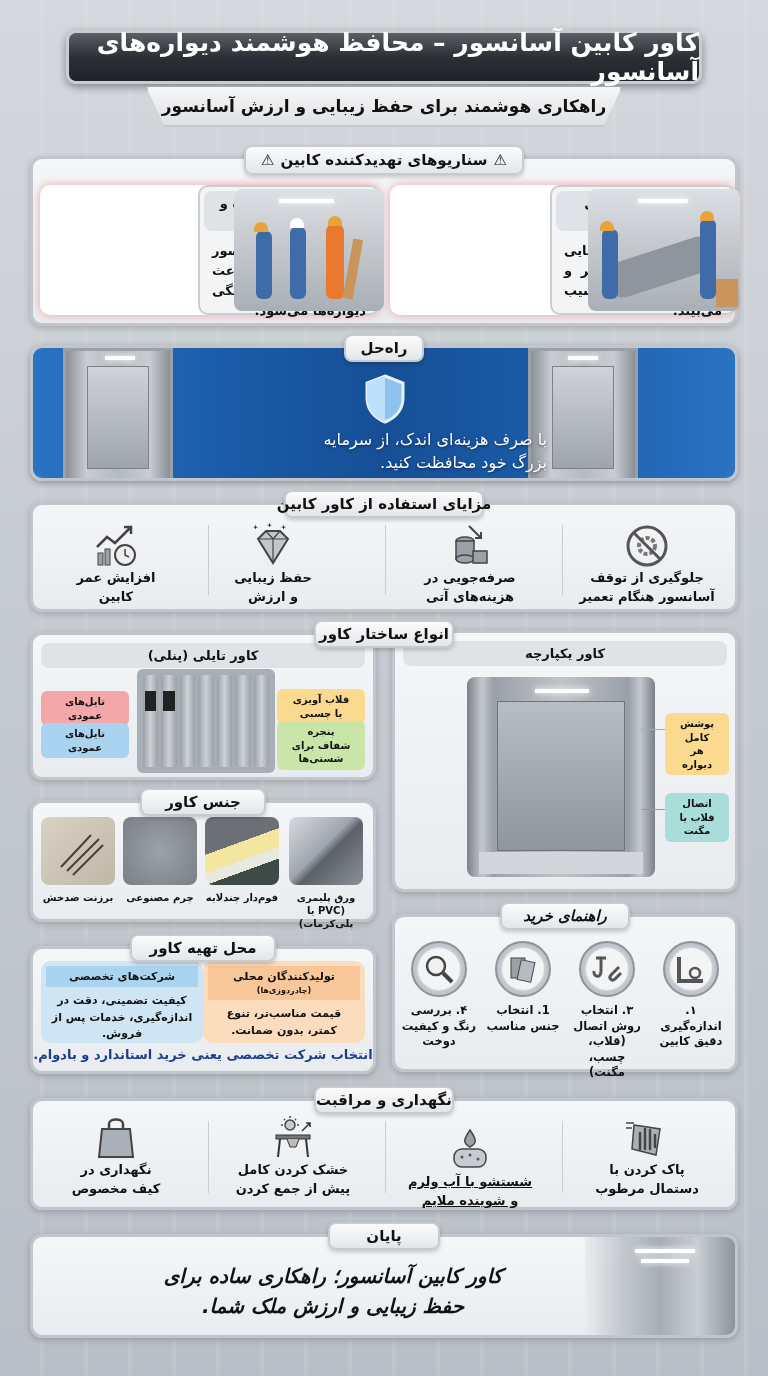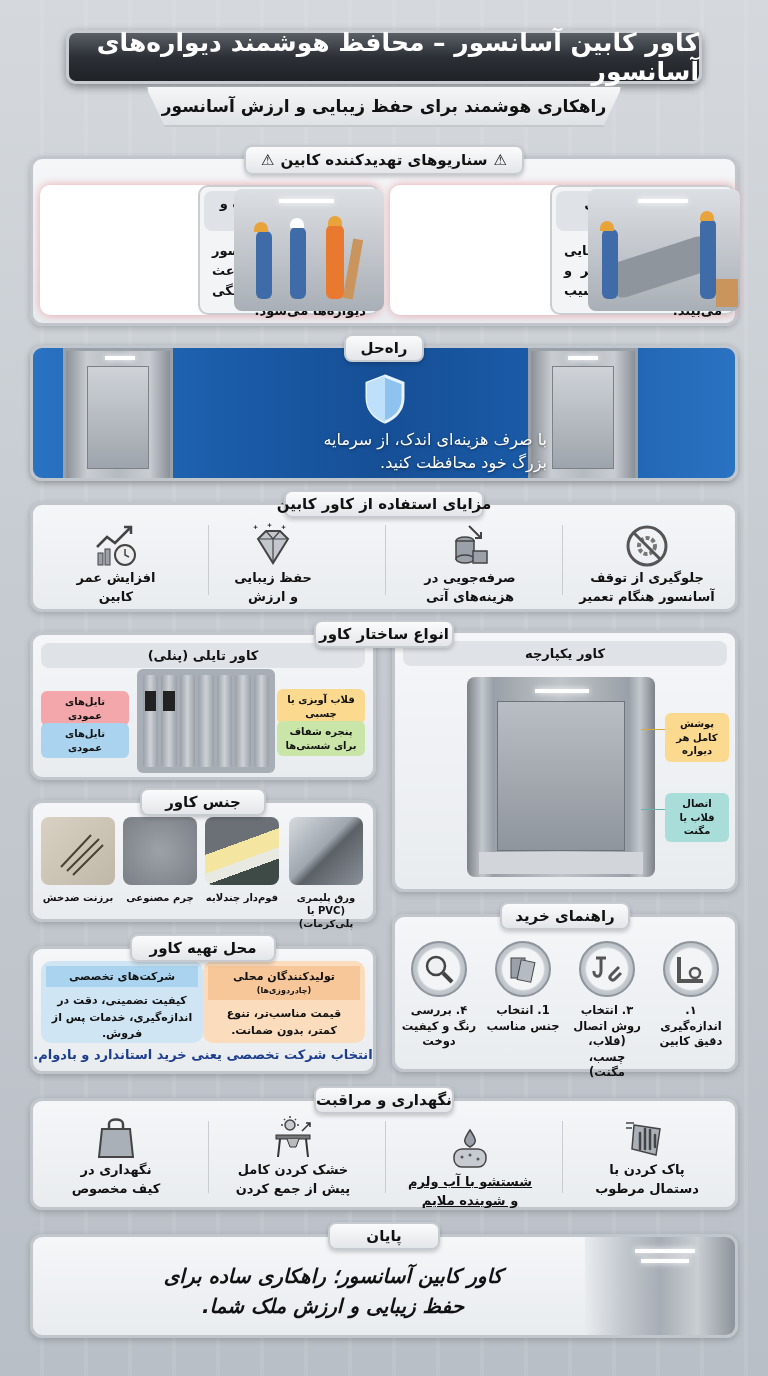--- a/index.html
+++ b/index.html
@@ -14,21 +14,21 @@
 .card{background:#f2f4f6;border:2px solid #c9ccd0;border-radius:10px}
 .card-head{background:#dfe3e8;border-radius:8px;margin:4px;padding:5px;font-weight:bold;font-size:13px;text-align:center}
 .card-body{padding:6px 12px;font-weight:bold;font-size:13px;line-height:1.55;text-align:justify}
 .img-box{border-radius:8px;background:linear-gradient(180deg,#dcdfe3,#a9afb6);overflow:hidden;position:relative}
 .cabin{position:absolute;background:linear-gradient(90deg,#8b9097 0%,#c9cdd2 20%,#b5bac0 50%,#c9cdd2 80%,#8b9097 100%);border:3px solid #6e737a}
 .cabin:before{content:"";position:absolute;left:20%;right:20%;top:12%;bottom:8%;background:linear-gradient(180deg,#cfd3d8,#9ea4ab);border:1px solid #7c8188}
 .lightbar{position:absolute;height:4px;background:#fff;box-shadow:0 0 6px #fff}
 .benefit{display:flex;flex-direction:column;align-items:center;justify-content:flex-start;font-weight:bold;font-size:13px;text-align:center;line-height:1.45}
 .icon-svg{width:46px;height:46px}
 .divider-v{position:absolute;width:1px;background:#c9cdd2}
-.callout{position:absolute;font-weight:bold;font-size:10px;padding:4px 7px;border-radius:6px;text-align:center;line-height:1.35}
+.callout{position:absolute;font-weight:bold;font-size:10px;padding:4px 13px;border-radius:6px;text-align:center;line-height:1.35}
 .mat{display:flex;flex-direction:column;align-items:center;gap:6px;font-weight:bold;font-size:10px;text-align:center;line-height:1.3}
 .mat .sw{width:74px;height:68px;border-radius:8px}
 .step{display:flex;flex-direction:column;align-items:center;font-weight:bold;font-size:11.5px;text-align:center;line-height:1.35;width:76px}
 .step .circ{width:56px;height:56px;border-radius:50%;background:radial-gradient(circle,#f3f4f6 55%,#c6cbd1 60%,#9ca3ab 100%);border:2px solid #8d949c;display:flex;align-items:center;justify-content:center;margin-bottom:6px}
 .src{border-radius:10px;padding:5px}
 .src-head{border-radius:0;padding:4px;font-weight:bold;font-size:11px;text-align:center}
 .src-body{font-weight:bold;font-size:11px;text-align:center;line-height:1.5;padding:6px 4px}
 </style>
 </head>
 <body>
@@ -250,21 +250,21 @@
       <div class="circ">
           <svg width="32" height="32" viewBox="0 0 32 32">
             <circle cx="13" cy="13" r="9" fill="#eef0f2" stroke="#444" stroke-width="2.5"></circle>
             <line x1="20" y1="20" x2="29" y2="29" stroke="#444" stroke-width="4"></line>
           </svg>
         </div>
       <div>۴. بررسی رنگ و کیفیت دوخت</div>
     </div>
   </div>
 </div>
-<div class="abs tag" style="left:500px;top:902px;width:130px;height:28px;">راهنمای خرید</div>
+<div class="abs tag" style="left:500px;top:902px;width:130px;height:28px;font-style:italic;">راهنمای خرید</div>
 
 <div class="abs panel" style="left:30px;top:1098px;width:708px;height:112px;">
   <div class="divider-v" style="left:175px;top:20px;height:72px;"></div>
   <div class="divider-v" style="left:352px;top:20px;height:72px;"></div>
   <div class="divider-v" style="left:529px;top:20px;height:72px;"></div>
   <div class="abs benefit" style="right:0;top:14px;width:176px;">
     <svg class="icon-svg" viewBox="0 0 46 46">
         <path d="M10 10 L36 14 L32 40 L8 34 Z" fill="#a9b0b7" stroke="#444" stroke-width="1.5"></path>
         <path d="M16 34 V18 M21 34 V14 M26 34 V15 M31 32 V20" stroke="#444" stroke-width="2.5" stroke-linecap="round"></path>
         <path d="M2 8 H10 M2 13 H8" stroke="#444" stroke-width="1.5"></path>

